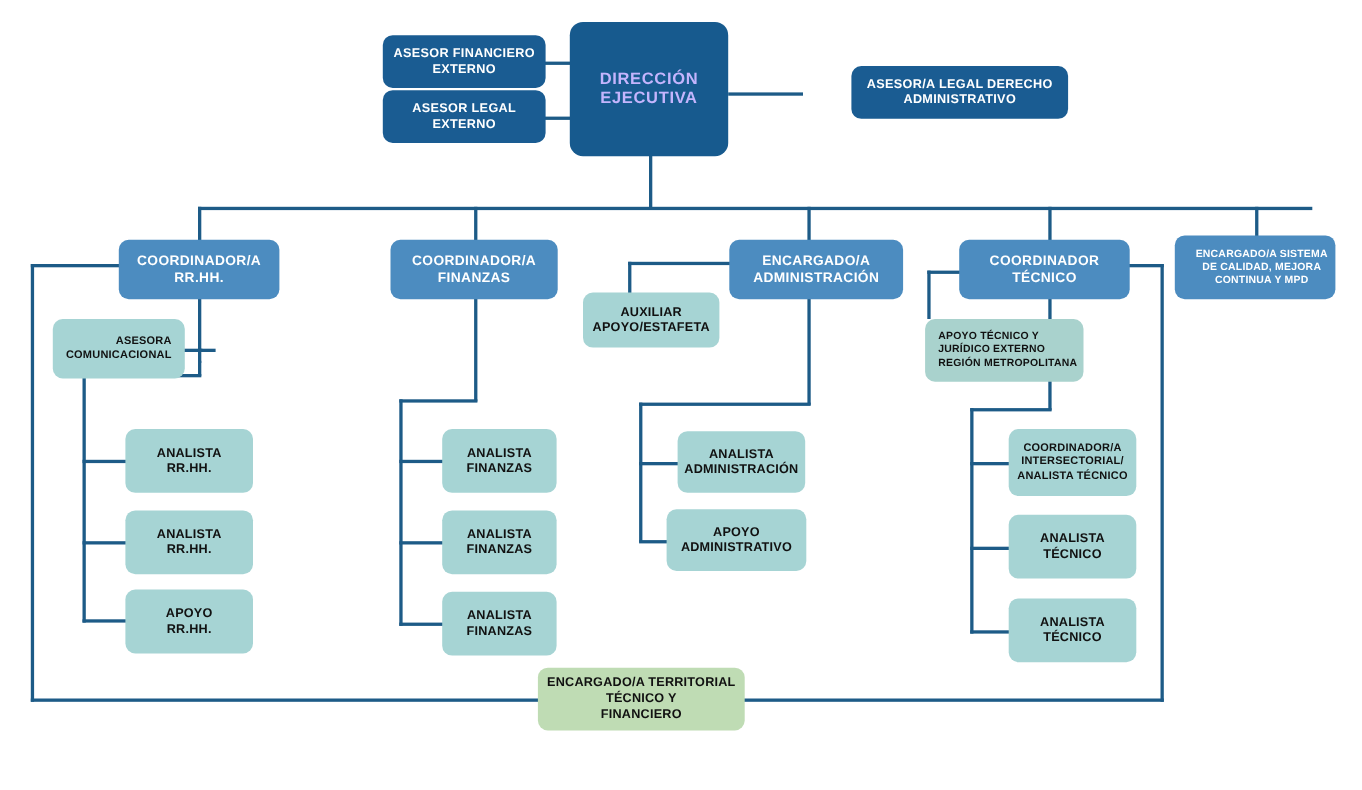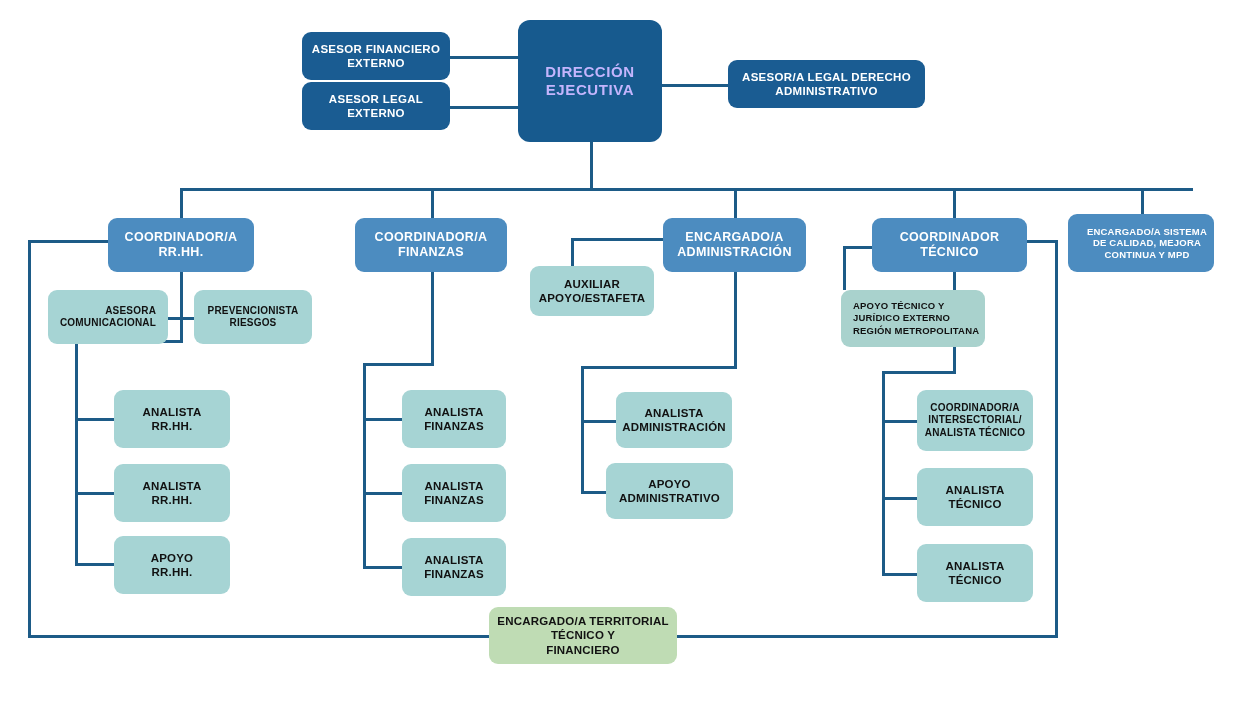--- a/index.html
+++ b/index.html
@@ -20,21 +20,21 @@
     text-align:center;
     border-radius:9px;
     font-weight:700;
     letter-spacing:0.2px;
     line-height:1.22;
     z-index:3;
     white-space:pre-line;
     padding:2px 4px;
   }
   .lvl0{background:#175a8e;color:#c4b5fd;font-size:15px;letter-spacing:0.6px;border-radius:12px;}
-  .lvl-adv{background:#1a5c92;color:#ffffff;font-size:11.5px;letter-spacing:0.3px;}
+  .lvl-adv{background:#1a5c92;color:#ffffff;font-size:11.5px;letter-spacing:0.3px;margin-left:46px;}
   .lvl1{background:#4c8cc0;color:#ffffff;font-size:12.5px;letter-spacing:0.35px;}
   .lvl1-small{background:#4c8cc0;color:#ffffff;font-size:9.5px;letter-spacing:0.2px;padding-left:16px;}
   .lvl2{background:#a6d4d4;color:#111111;font-size:11.5px;}
   .lvl2-sm{background:#a6d4d4;color:#111111;font-size:10px;}
   .lvl2-left{background:#a9d2cd;color:#111111;font-size:9.5px;text-align:left;justify-content:flex-start;padding-left:12px;line-height:1.32;}
   .lvl-green{background:#bfdcb4;color:#111111;font-size:11.5px;}
   .line{
     position:absolute;
     background:#1d5b87;
     z-index:1;
@@ -115,35 +115,33 @@
 
   <div class="node lvl-adv" style="left:728px;top:60px;width:197px;height:48px;">ASESOR/A LEGAL DERECHO
 ADMINISTRATIVO</div>
 
   <div class="node lvl1" style="left:108px;top:218px;width:146px;height:54px;">COORDINADOR/A
 RR.HH.</div>
 
   <div class="node lvl1" style="left:355px;top:218px;width:152px;height:54px;">COORDINADOR/A
 FINANZAS</div>
 
-  <div class="node lvl1" style="left:663px;top:218px;width:143px;height:54px;">ENCARGADO/A
+  <div class="node lvl1" style="left:663px;top:218px;width:158px;height:54px;">ENCARGADO/A
 ADMINISTRACIÓN</div>
 
   <div class="node lvl1" style="left:872px;top:218px;width:155px;height:54px;">COORDINADOR
 TÉCNICO</div>
 
   <div class="node lvl1-small" style="left:1068px;top:214px;width:146px;height:58px;">ENCARGADO/A SISTEMA
 DE CALIDAD, MEJORA
 CONTINUA Y MPD</div>
 
   <div class="node lvl2-sm" style="left:48px;top:290px;width:120px;height:54px;text-align:right;">ASESORA
 COMUNICACIONAL</div>
 
-  <div class="node lvl2-sm" style="left:194px;top:290px;width:118px;height:54px;">PREVENCIONISTA
-RIESGOS</div>
 
   <div class="node lvl2" style="left:114px;top:390px;width:116px;height:58px;">ANALISTA
 RR.HH.</div>
 
   <div class="node lvl2" style="left:114px;top:464px;width:116px;height:58px;">ANALISTA
 RR.HH.</div>
 
   <div class="node lvl2" style="left:114px;top:536px;width:116px;height:58px;">APOYO
 RR.HH.</div>
 

